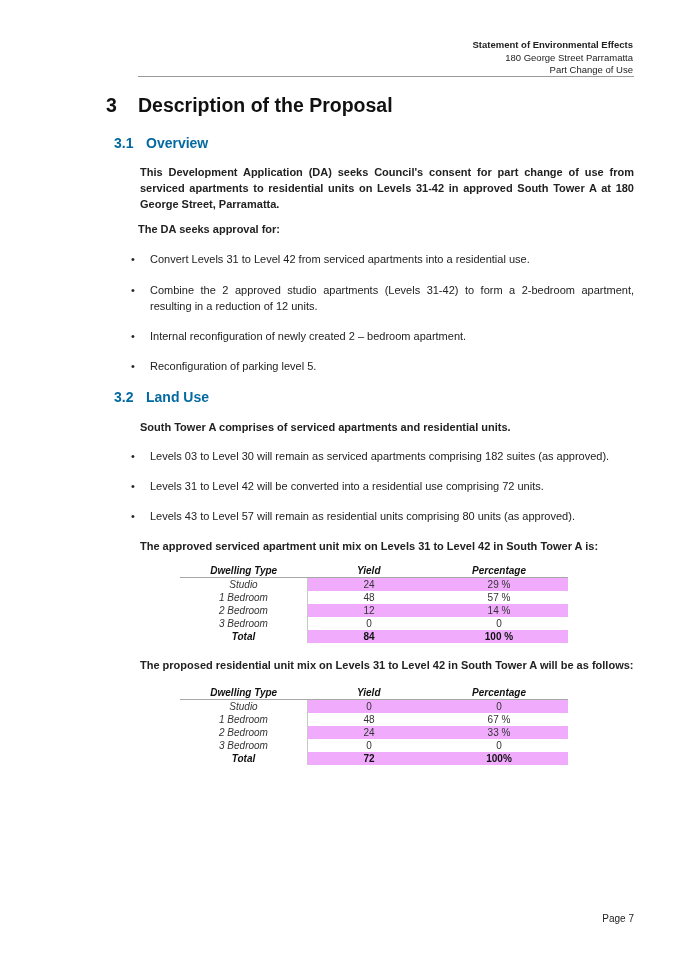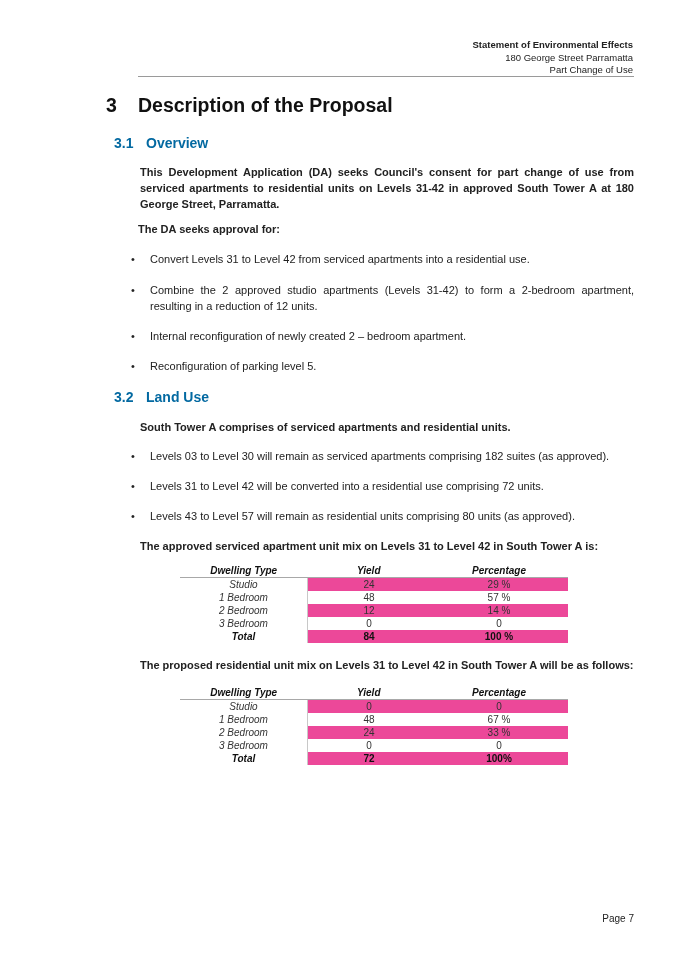--- a/index.html
+++ b/index.html
@@ -19,21 +19,21 @@
   .para { position: absolute; left: 140px; width: 494px; font-size: 11px; line-height: 16px; color: #222; text-align: justify; font-weight: bold; }
   .bullet { position: absolute; left: 126px; width: 508px; font-size: 11px; line-height: 16px; color: #222; }
   .bullet .dot { position: absolute; left: 0; top: 0; width: 14px; text-align: center; }
   .bullet .txt { display: block; margin-left: 24px; text-align: justify; }
 
   .tbl { position: absolute; left: 180px; width: 388px; border-collapse: collapse; font-size: 10px; color: #333; }
   .tbl th { font-style: italic; font-weight: bold; color: #111; padding: 0; height: 13px; line-height: 13px; border-bottom: 1.5px solid #a8a8a8; }
   .tbl td { padding: 0; height: 13px; line-height: 13px; text-align: center; margin-top: 13px; }
   .tbl td.type { font-style: italic; width: 127px; border-right: 1px solid #c8c8c8; }
   .tbl td.yield { width: 122px; }
-  .tbl tr.shade td.yield, .tbl tr.shade td.pct { background: #ec4899; }
+  .tbl tr.shade td.yield, .tbl tr.shade td.pct { background: #f0abfc; }
   .tbl tr.total td { font-weight: bold; color: #111; }
 
   .footer { position: absolute; right: 48px; top: 913px; font-size: 10px; color: #222; }
 </style>
 </head>
 <body>
 
 <div class="page">
 
   <div class="hdr">

